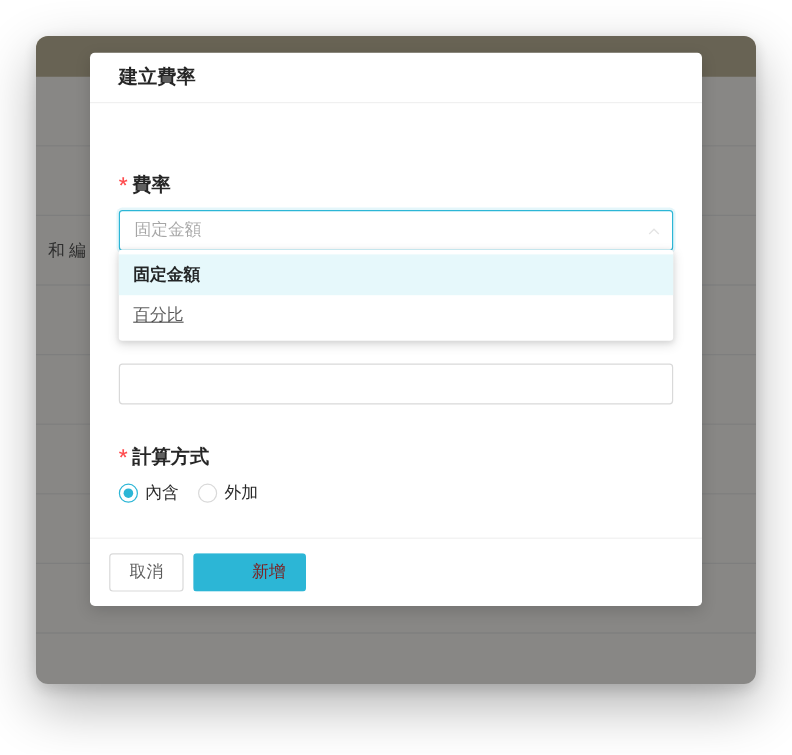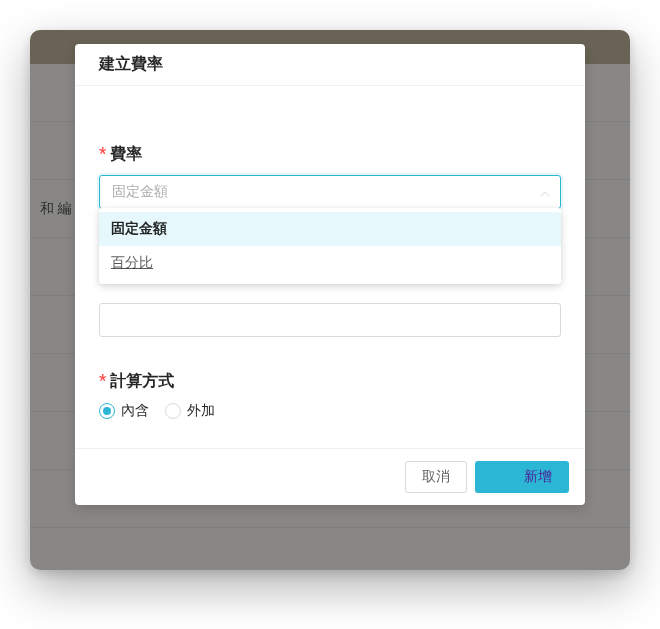--- a/index.html
+++ b/index.html
@@ -172,41 +172,41 @@
       background: #2cb6d6;
     }
     .radio-label {
       font-size: 14px;
       color: rgba(0,0,0,0.85);
     }
     .modal-footer {
       border-top: 1px solid #f0f0f0;
       padding: 12px 16px;
       display: flex;
-      justify-content: flex-end;
+      justify-content: flex-start;
       gap: 8px;
     }
     .btn {
       height: 32px;
       padding: 0 16px;
       border-radius: 3px;
       font-size: 14px;
       border: 1px solid transparent;
       cursor: pointer;
       display: flex;
       align-items: center;
     }
     .btn-default {
       border-color: #d9d9d9;
       background: #fff;
       color: rgba(0,0,0,0.65);
     }
     .btn-primary {
       background: #2cb6d6;
-      color: #4c1d95;
+      color: #7f1d1d;
       padding-left: 48px;
     }
   </style>
 </head>
 <body>
 
 <div class="backdrop">
   <div class="backdrop-header"></div>
   <div class="backdrop-row"></div>
   <div class="backdrop-row"></div>

